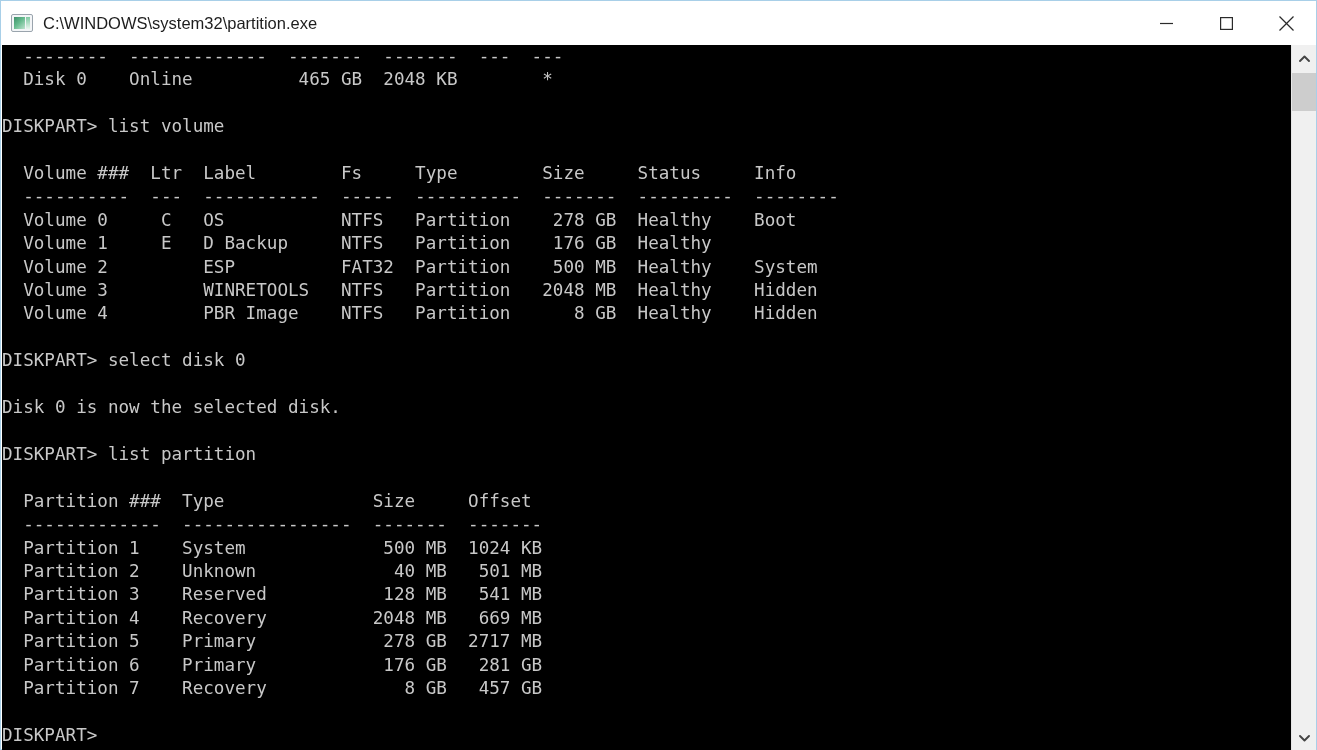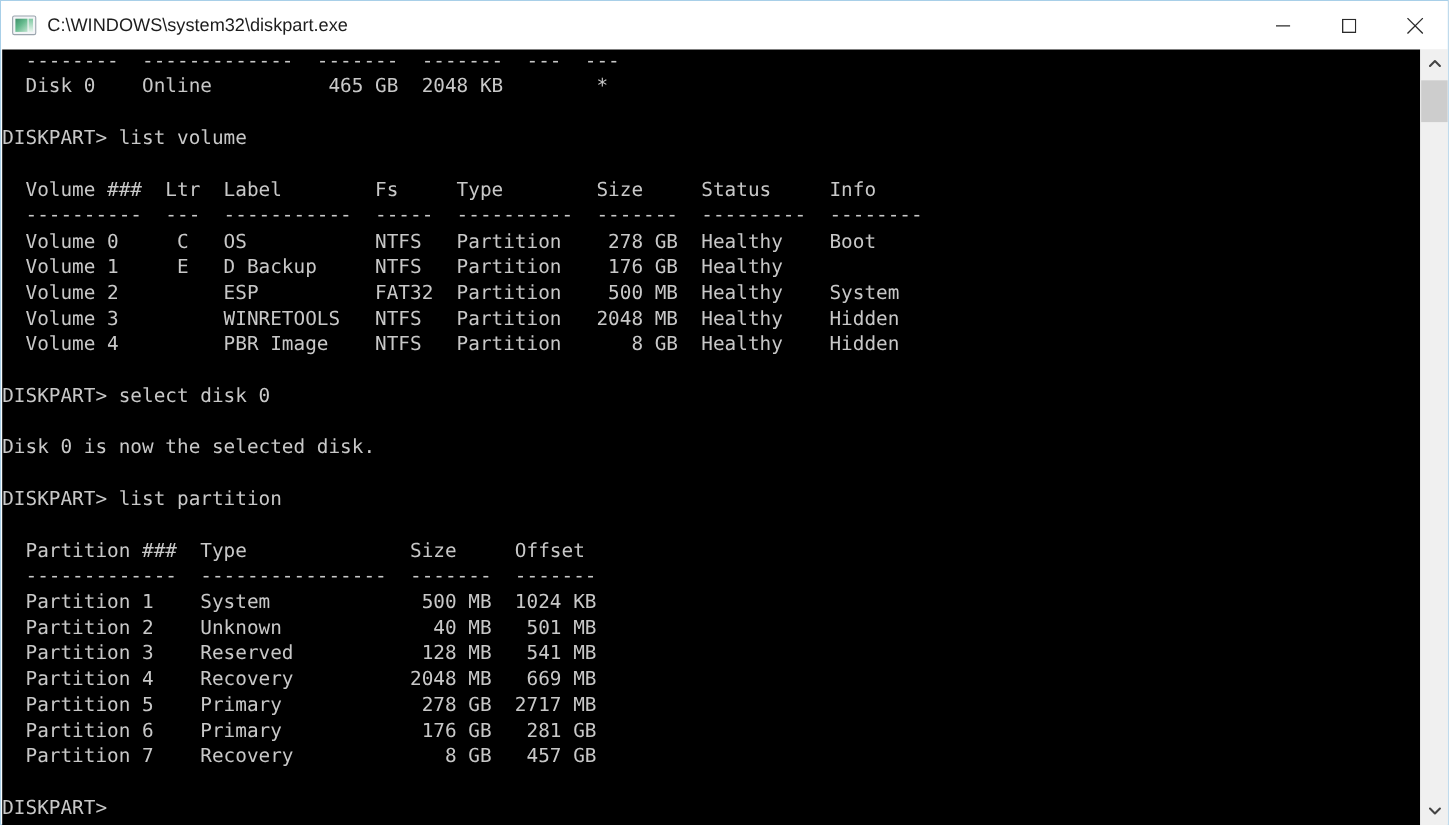--- a/index.html
+++ b/index.html
@@ -160,21 +160,21 @@
 <body>
 
 <div id="window">
 
   <div id="titlebar">
     <div id="title-left">
       <span id="app-icon">
         <span class="screen"></span>
         <span class="edge"></span>
       </span>
-      <span id="title-text">C:\WINDOWS\system32\diskpart.exe</span>
+      <span id="title-text">C:\WINDOWS\system32\partition.exe</span>
     </div>
 
     <div id="window-controls">
       <button class="winbtn" id="btn-minimize" aria-label="Minimize">
         <span>
           <svg width="13" height="13" viewBox="0 0 13 13">
               <line x1="0" y1="6.5" x2="13" y2="6.5" stroke="#2b2b2b" stroke-width="1.2"></line>
             </svg>
         </span>
       </button>

